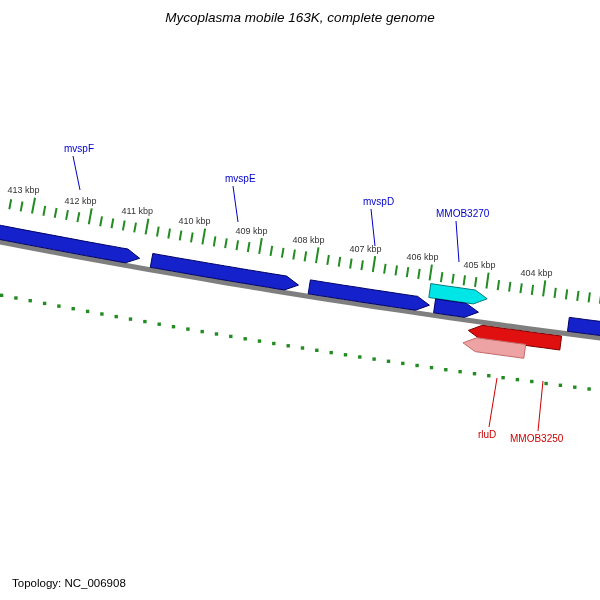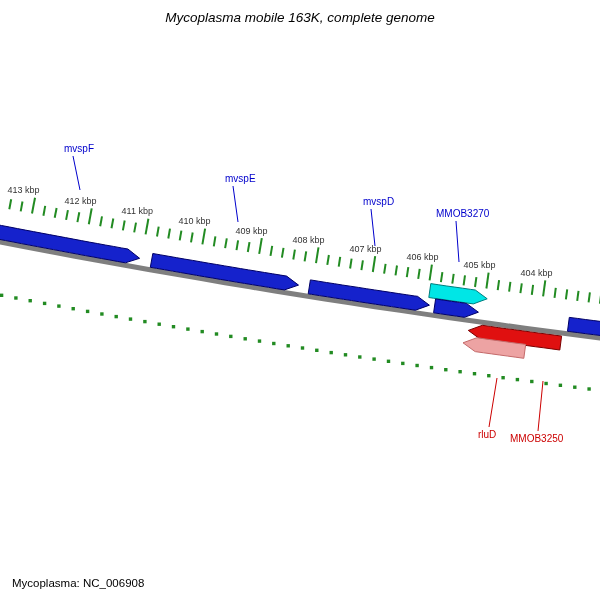--- a/index.html
+++ b/index.html
@@ -140,15 +140,15 @@
       <line x1="371" y1="209" x2="375" y2="246" stroke="#0000cc" stroke-width="1"></line>
       <text x="363" y="205" font-size="10" fill="#0000cc">mvspD</text>
       <line x1="456" y1="221" x2="459" y2="262" stroke="#0000cc" stroke-width="1"></line>
       <text x="436" y="217" font-size="10" fill="#0000cc">MMOB3270</text>
       <line x1="489" y1="427" x2="497" y2="378" stroke="#cc0000" stroke-width="1"></line>
       <text x="478" y="438" font-size="10" fill="#cc0000">rluD</text>
       <line x1="538" y1="431" x2="543" y2="381" stroke="#cc0000" stroke-width="1"></line>
       <text x="510" y="442" font-size="10" fill="#cc0000">MMOB3250</text>
     </svg>
   <div class="statusbar">
-    <span>Mycoplasma: NC_006908</span>
+    <span>Topology: NC_006908</span>
   </div>
 </div>
 
 </body></html>

